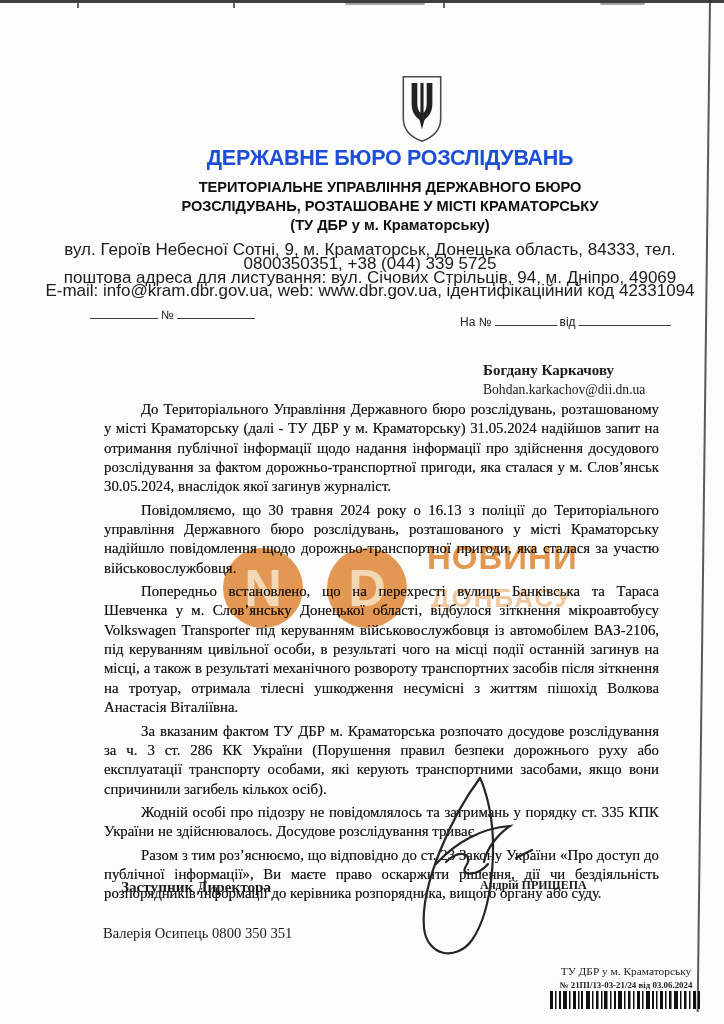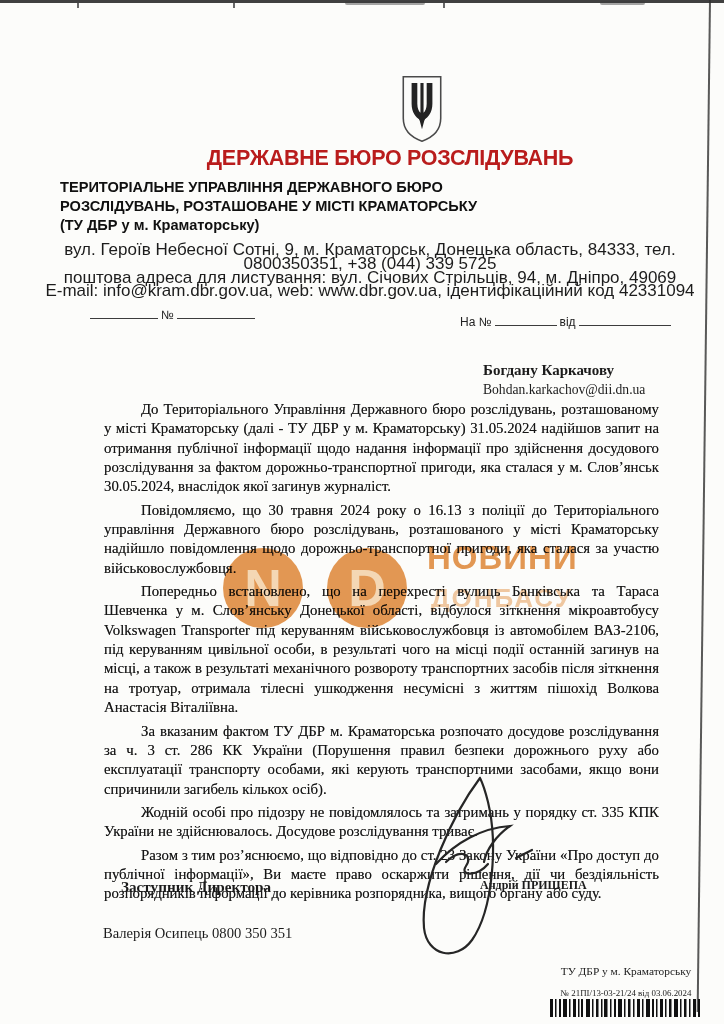--- a/index.html
+++ b/index.html
@@ -15,22 +15,22 @@
   
   .scan-top{position:absolute;left:0;top:0;width:724px;height:3px;background:#1e1e1e;opacity:.85;}
   .scan-tick{position:absolute;top:3px;width:2px;height:5px;background:#2a2a2a;opacity:.7;}
   .scan-smudge{position:absolute;top:1px;height:4px;background:#3a3a3a;opacity:.45;border-radius:2px;}
   .scan-right{position:absolute;left:709px;top:0;width:2px;height:1012px;background:#2f2f2f;opacity:.8;
     transform:rotate(.7deg);transform-origin:top left;}
   
   .emblem{position:absolute;left:396px;top:74px;width:52px;height:70px;}
   .org-name{position:absolute;left:60px;top:146px;width:660px;text-align:center;
     font-family:"Liberation Sans",sans-serif;font-weight:bold;font-size:21.5px;
-    letter-spacing:-.3px;color:#b91c1c;}
-  .org-sub{position:absolute;left:60px;top:178px;width:660px;
+    letter-spacing:-.3px;color:#1d4ed8;}
+  .org-sub{position:absolute;left:60px;top:178px;width:660px;text-align:center;
     font-family:"Liberation Sans",sans-serif;font-weight:bold;font-size:14.6px;
     line-height:19px;color:#101010;}
   .org-addr{position:absolute;left:40px;top:243px;width:660px;text-align:center;
     font-family:"Liberation Sans",sans-serif;font-size:17px;line-height:13.8px;color:#1c1c1c;}
   
   .ref-row{position:absolute;left:0;top:306px;width:724px;height:20px;
     font-family:"Liberation Sans",sans-serif;font-size:12px;color:#222;}
   .ref-left{position:absolute;left:90px;top:0;}
   .ref-right{position:absolute;left:457px;top:0;margin-top:7px;}
   .uline{display:inline-block;border-bottom:1.3px solid #3c3c3c;height:12px;vertical-align:baseline;}
@@ -56,21 +56,21 @@
   .wm-sub{left:431px;top:583px;font-size:26px;color:#e9a765;opacity:.6;letter-spacing:2px;}
   
   .sig-position{position:absolute;left:121px;top:878px;font-weight:bold;font-size:15.2px;}
   .sig-name{position:absolute;left:480px;top:878px;width:185px;
     font-weight:bold;font-size:12px;font-family:Liberation Serif, serif;}
   .sig-contact{position:absolute;left:103px;top:925px;font-size:14.6px;}
   .sig-scribble{position:absolute;left:398px;top:766px;z-index:6;}
   
   .stamp{position:absolute;left:545px;top:965px;width:162px;text-align:center;z-index:4;}
   .stamp-line1{font-size:11.4px;color:#222;}
-  .stamp-line2{font-size:8.9px;color:#222;margin-top:11px;white-space:nowrap;}
+  .stamp-line2{font-size:8.9px;color:#222;margin-top:3px;white-space:nowrap;font-weight:bold;}
   .stamp-barcode{margin-top:1px;}
 </style>
 </head>
 <body>
 
 <div class="page">
 
   <div class="scan-top"></div>
   <div class="scan-tick" style="left:77px"></div>
   <div class="scan-tick" style="left:233px"></div>

